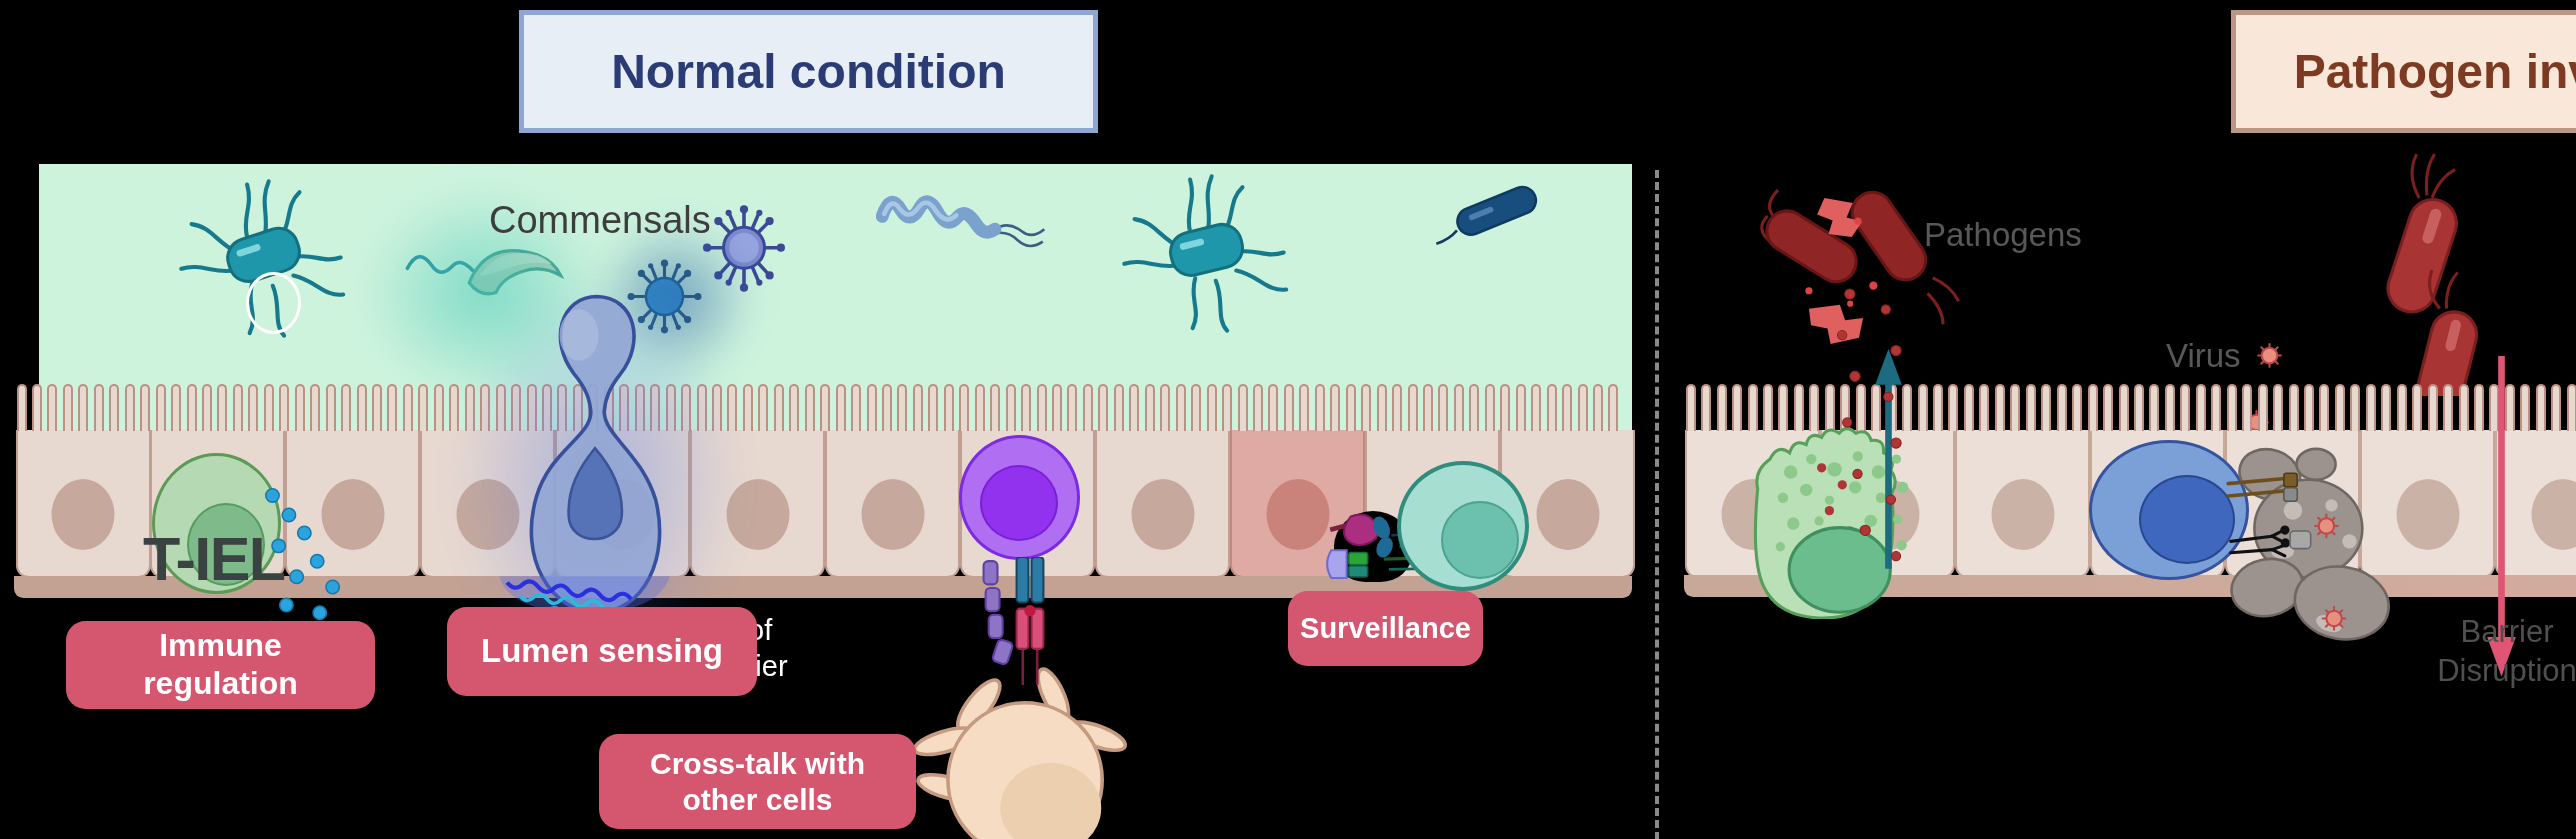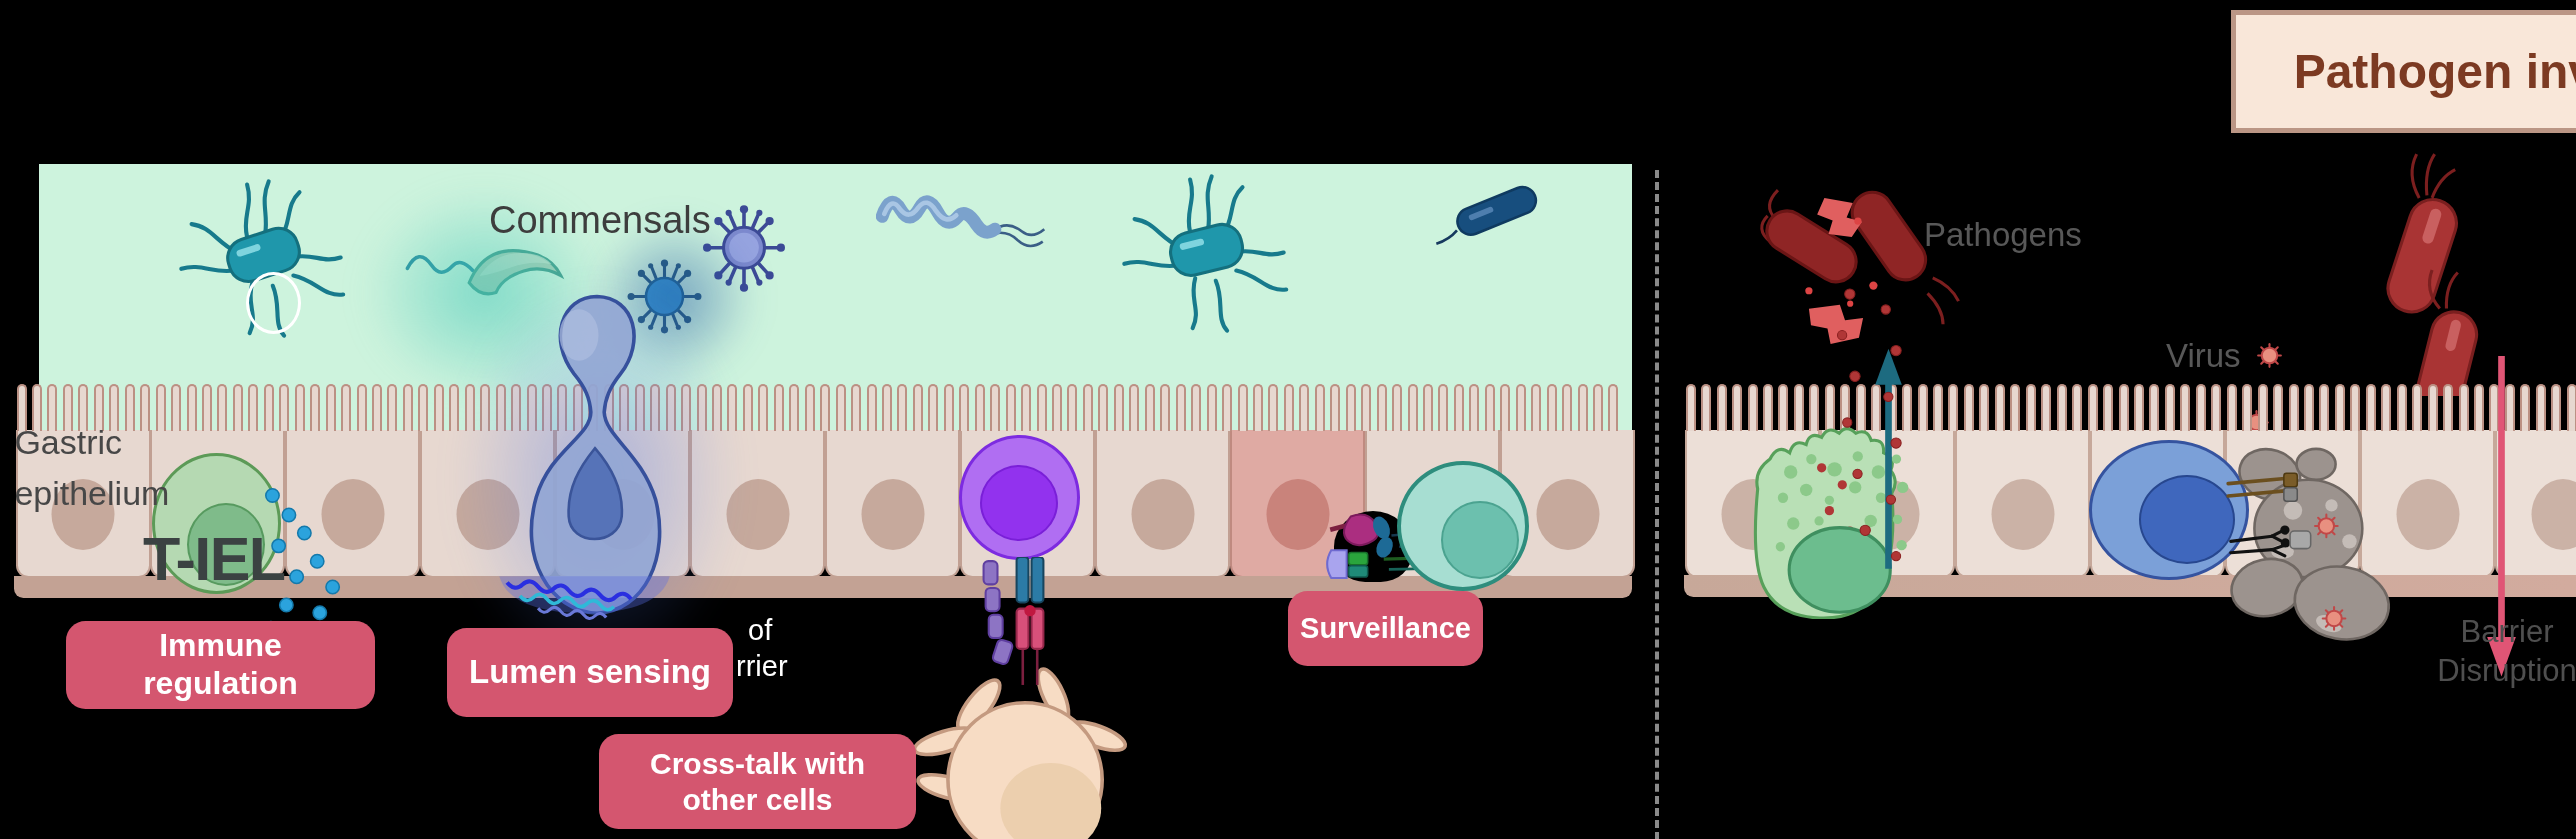--- a/index.html
+++ b/index.html
@@ -475,24 +475,20 @@
         <circle cx="55" cy="245" r="13"></circle>
         <circle cx="120" cy="260" r="13"></circle>
       <circle cx="25" cy="290" r="13"></circle>
         <circle cx="155" cy="300" r="13"></circle>
         <circle cx="85" cy="325" r="13"></circle>
       <circle cx="125" cy="370" r="13"></circle>
         <circle cx="60" cy="400" r="13"></circle>
     </g>
   </svg>
 
-  <div class="gray-label" style="left:14.4px;top:417px;font-size:34px;color:#474747;line-height:1.5;z-index:20;">
-    <div>Gastric</div>
-    <div>epithelium</div>
-  </div>
 
   <div class="gray-label" style="left:489px;top:199px;font-size:38px;color:#3d3d3d;">Commensals</div>
 
 
   <svg class="abs" style="left:489px;top:286px;z-index:12;" width="216" height="381" viewBox="0 0 420 740">
     <path d="M210,20 C140,20 115,105 165,170 C188,198 196,218 198,245 C198,292 118,320 92,410 C58,528 118,632 210,636 C302,632 352,528 324,415 C296,325 226,292 224,245 C226,218 234,198 256,170 C304,108 284,22 210,20 Z" fill="#93a6d4" fill-opacity="0.92" stroke="#36509c" stroke-width="7"></path>
     <path d="M206,315 C176,352 152,392 155,448 C158,506 252,506 258,448 C262,395 238,352 206,315 Z" fill="#5673b8" stroke="#3a5499" stroke-width="5"></path>
     <ellipse cx="175" cy="95" rx="38" ry="50" fill="#aebde0" opacity="0.7"></ellipse>
   </svg>
 
@@ -682,34 +678,37 @@
   </div>
 
   <div class="plabel" style="left:66px;top:621px;width:309px;height:88px;font-size:32px;">
     <div>Immune</div>
     <div>regulation</div>
   </div>
 
   <div class="white-frag" style="left:748px;top:614px;">of</div>
   <div class="white-frag" style="left:736px;top:650px;">rrier</div>
 
-  <div class="plabel" style="left:447px;top:628px;width:286px;height:89px;font-size:33px;">
+  <div class="plabel" style="left:447px;top:607px;width:310px;height:89px;font-size:33px;">
     <div>Lumen sensing</div>
   </div>
 
   <div class="plabel" style="left:599px;top:734px;width:317px;height:95px;font-size:30px;">
     <div>Cross-talk with</div>
     <div>other cells</div>
   </div>
 
   <div class="plabel" style="left:1288px;top:591px;width:195px;height:75px;font-size:29px;">
     <div>Surveillance</div>
   </div>
 
 
 
+  <div class="title-box title-normal">
+    <span>Normal condition</span>
+  </div>
   <div class="title-box title-pathogen">
     <span>Pathogen invasion</span>
   </div>
 
   <div class="divider"></div>
 </div>
 
 
 </body></html>

